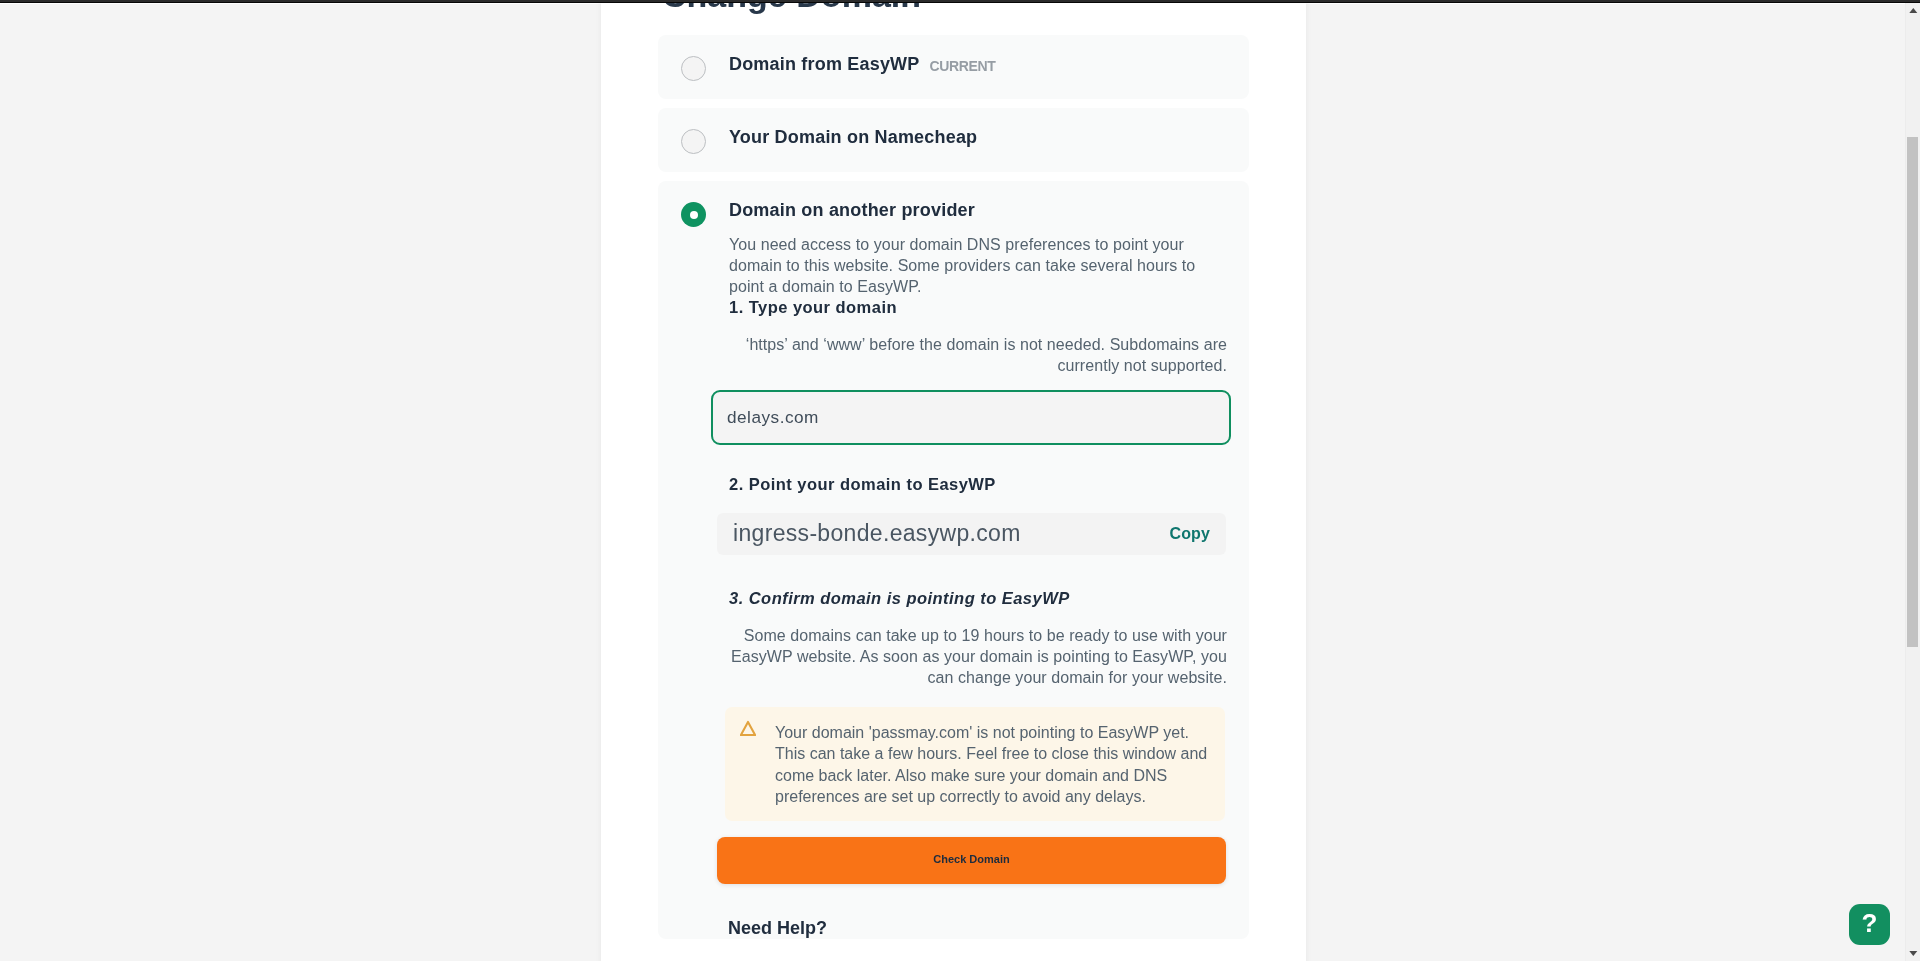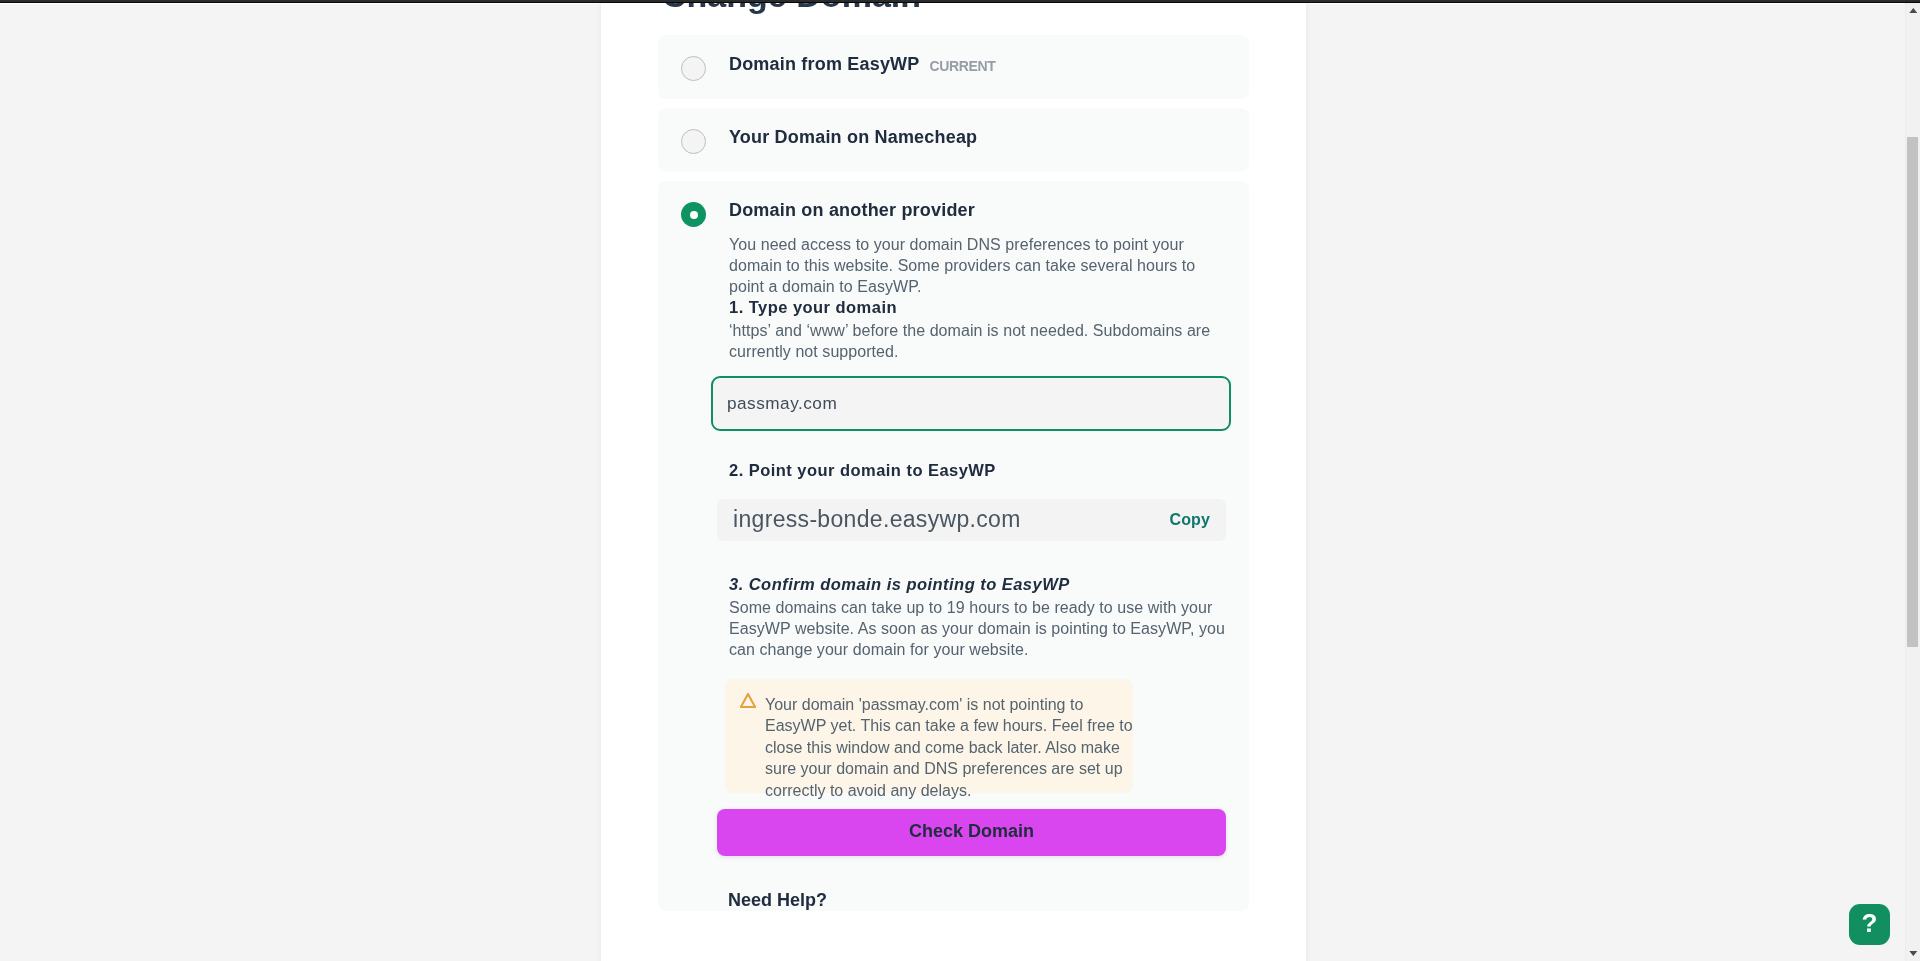--- a/index.html
+++ b/index.html
@@ -28,37 +28,37 @@
   .radio.on { border:none; background:#0f9361; position:relative; }
   .radio.on:after { content:''; position:absolute; left:8.5px; top:8.5px; width:8px; height:8px; border-radius:50%; background:#fff; }
   .opt-label { margin-left:23px; font-size:18px; font-weight:700; line-height:20px; white-space:nowrap; letter-spacing:0.19px;}
   .badge { font-size:14px; font-weight:700; color:#969da4; letter-spacing:-0.35px; margin-left:10px; position:relative; top:1px;}
 
   .body-col { margin-left: 71px; padding-bottom: 0px; }
   p.desc { font-size:16px; line-height:21px; color:#55636f; width:498px; margin-top: 9px; letter-spacing:0.06px;}
   h3.step { font-size:16.5px; font-weight:700; color:#202d3e; line-height:21px; letter-spacing:0.46px;}
   h3.step2 { margin-top: 29px; }
   h3.step3 { margin-top: 33px; font-style: italic; }
-  h3.step + p.desc { margin-top:2px; }
+  h3.step + p.desc { margin-top:16px;text-align:right; }
   .dashed { position:relative; line-height:25.3px; }
   .dashed:after { content:""; position:absolute; left:0; right:0; bottom:-5px; height:1px; background:repeating-linear-gradient(to right,#b4bbc1 0,#b4bbc1 3px,transparent 3px,transparent 6px); }
 
   .input { margin: 14px 0 0 -18px; width:520px; height:55px; border:2.5px solid #0f8f5f; border-radius:9px; background:#f4f4f4;
            display:flex; align-items:center; padding: 0 14px; font-size:17.2px; letter-spacing:0.5px; color:#3f4c59;}
 
   .copybox { margin: 17.7px 0 0 -12px; width:509px; height:42px; background:#f3f3f3; border-radius:6px;
              display:flex; align-items:center; justify-content:space-between; padding: 0 16px; }
   .copybox .val { font-size:23px; letter-spacing:0.32px; color:#4a5662; }
   .copybox .copy { font-size:16px; color:#0f766e; font-weight:700; letter-spacing:0.1px; }
 
-  .warn { margin: 19px 0 0 -4px; width:408px; background:#fdf6e8; border-radius:7px; padding:15px 0 0 15px; display:flex; height:114px;}
+  .warn { margin: 19px 0 0 -4px; width:500px; background:#fdf6e8; border-radius:7px; padding:15px 0 0 15px; display:flex; height:114px;gap:10px;}
   .warn .txt { font-size:16px; line-height:21.5px; color:#55636f; margin-left:9px; width:445px;}
 
-  .btn { margin: 16px 0 0 -12px; width:509px; height:47px; background:#d946ef; border-radius:8px; box-shadow:0 1px 4px rgba(40,50,60,.13);
-         display:flex; align-items:center; justify-content:center; font-size:18px; font-weight:700; color:#202d3e; padding-bottom:2px;}
+  .btn { margin: 16px 0 0 -12px; width:509px; height:47px; background:#f97316; border-radius:8px; box-shadow:0 1px 4px rgba(40,50,60,.13);
+         display:flex; align-items:center; justify-content:center; font-size:11px; font-weight:700; color:#202d3e; padding-bottom:2px;}
 
   h3.needhelp { font-size:18px; font-weight:700; margin-top:34px; color:#202d3e; margin-left:-1px;}
 
   
   .helpbtn { position:absolute; right:30px; bottom:16px; width:41px; height:41px; border-radius:11px; background:#128f60;
              color:#fff; font-size:26px; font-weight:700; display:flex; align-items:center; justify-content:center; padding-bottom:3px;}
 
   
   .sb { position:absolute; right:0px; top:3px; width:15px; height:958px; background:#f1f1f1; border-left:1px solid #ececec;}
   .sb .thumb { position:absolute; left:1px; top:134px; width:11px; height:510px; background:#c2c2c2;}
@@ -91,21 +91,21 @@
     <div class="opt-head">
       <div class="radio on"></div>
       <div class="opt-label">Domain on another provider</div>
     </div>
     <div class="body-col">
       <p class="desc">You need access to your domain DNS preferences to point your domain to this website. Some providers can take several hours to point a domain to EasyWP.</p>
 
       <h3 class="step">1. Type your domain</h3>
       <p class="desc">‘https’ and ‘www’ before the domain is not needed. Subdomains are currently not supported.</p>
       <div class="input">
-          <span>passmay.com</span>
+          <span>delays.com</span>
         </div>
 
       <h3 class="step step2">2. Point your domain to EasyWP</h3>
       <div class="copybox">
         <span class="val">ingress-bonde.easywp.com</span>
         <span class="copy">Copy</span>
       </div>
 
       <h3 class="step step3">3. Confirm domain is pointing to EasyWP</h3>
       <p class="desc">Some domains can take up to 19 hours to be ready to use with your EasyWP website. As soon as your domain is pointing to EasyWP, you can change your domain for your website.</p>

